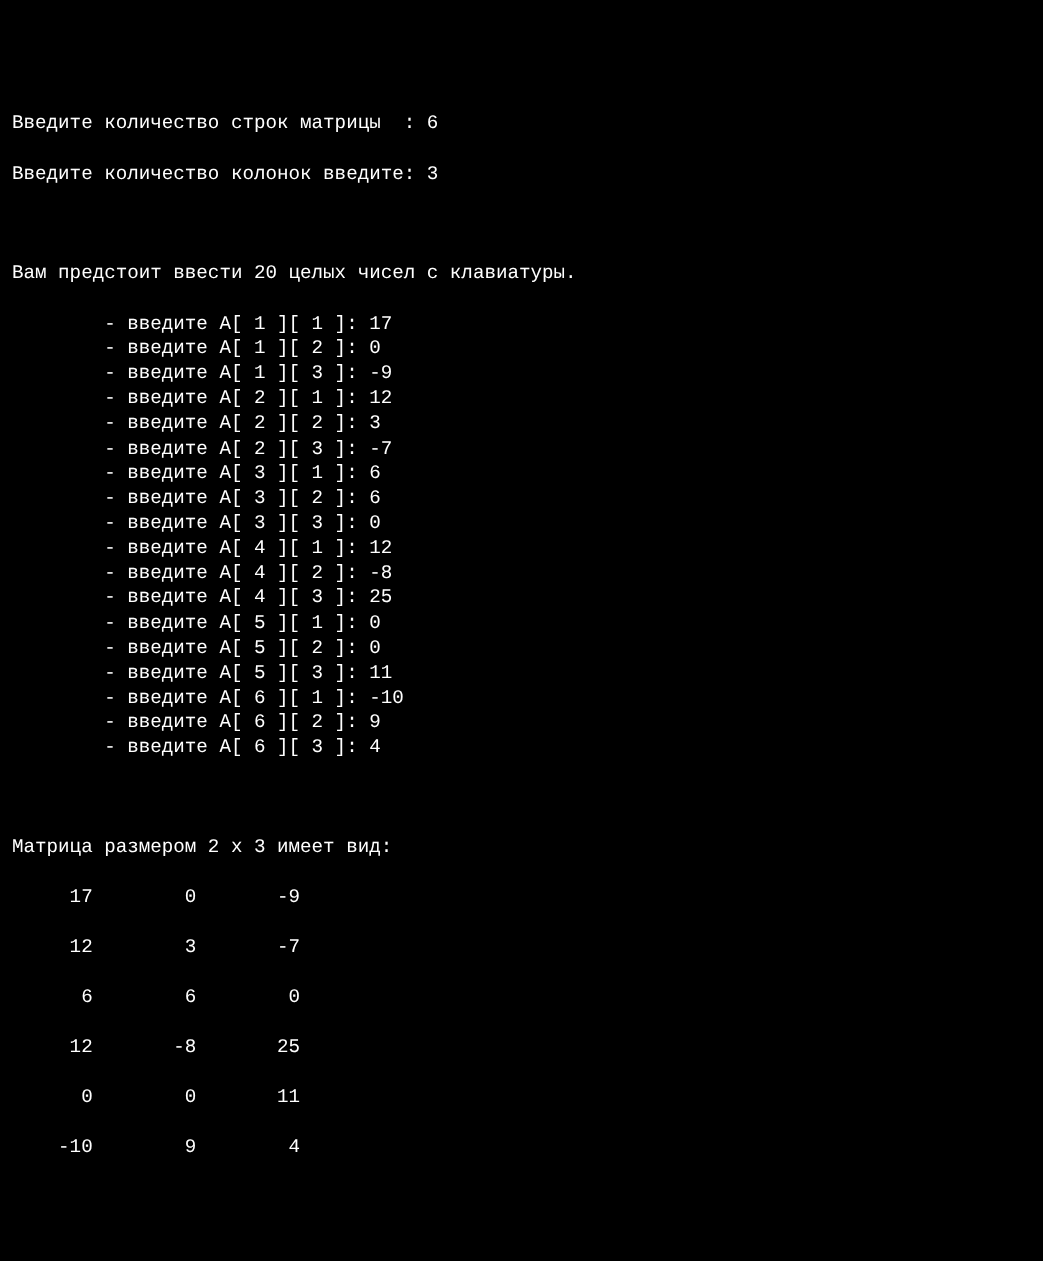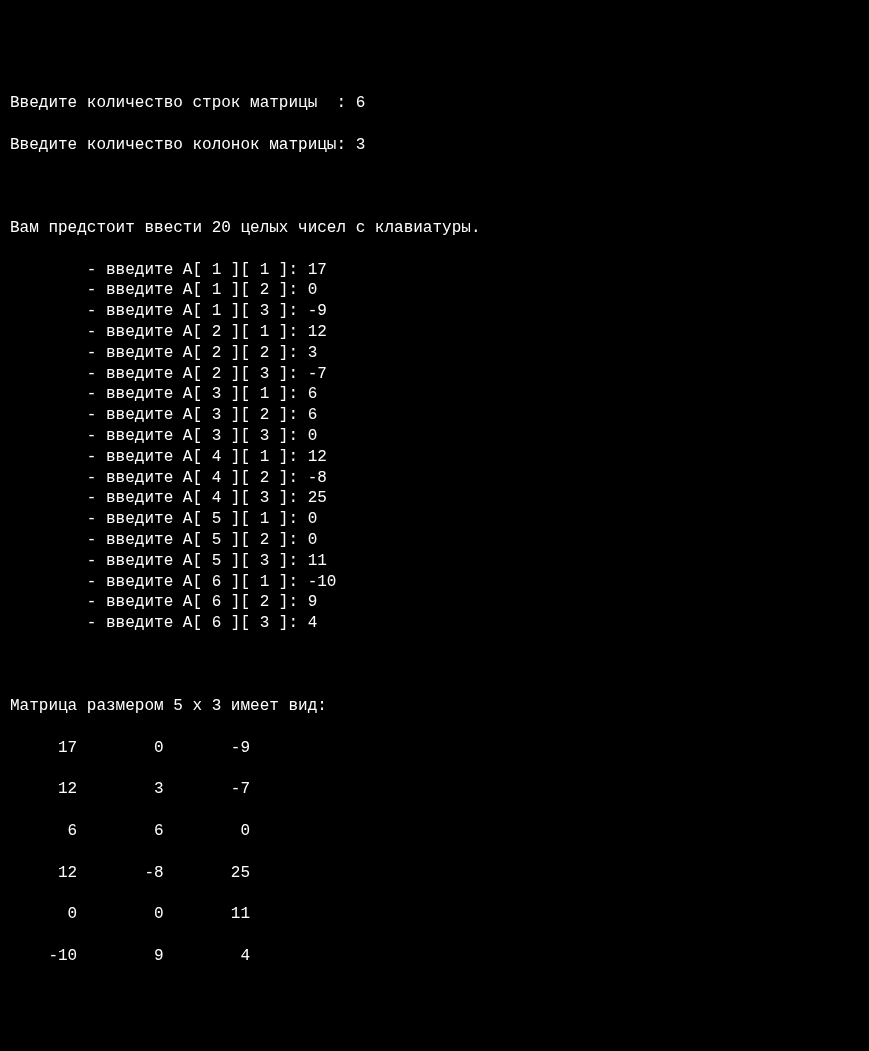--- a/index.html
+++ b/index.html
@@ -21,26 +21,26 @@
     .line {
       display: block;
     }
   </style>
 </head>
 <body>
 
 
 
 <span class="line"><span>Введите количество строк матрицы  : </span><span>6</span></span>
-<span class="line"><span>Введите количество колонок матрицы: </span><span>3</span></span>
+<span class="line"><span>Введите количество колонок введите: </span><span>3</span></span>
 <span class="line"> </span>
 <span class="line">Вам предстоит ввести 20 целых чисел с клавиатуры.</span>
 <div id="inputs-container"><span class="line"><span>        - введите A[ 1 ][ 1 ]: </span><span>17</span></span><span class="line"><span>        - введите A[ 1 ][ 2 ]: </span><span>0</span></span><span class="line"><span>        - введите A[ 1 ][ 3 ]: </span><span>-9</span></span><span class="line"><span>        - введите A[ 2 ][ 1 ]: </span><span>12</span></span><span class="line"><span>        - введите A[ 2 ][ 2 ]: </span><span>3</span></span><span class="line"><span>        - введите A[ 2 ][ 3 ]: </span><span>-7</span></span><span class="line"><span>        - введите A[ 3 ][ 1 ]: </span><span>6</span></span><span class="line"><span>        - введите A[ 3 ][ 2 ]: </span><span>6</span></span><span class="line"><span>        - введите A[ 3 ][ 3 ]: </span><span>0</span></span><span class="line"><span>        - введите A[ 4 ][ 1 ]: </span><span>12</span></span><span class="line"><span>        - введите A[ 4 ][ 2 ]: </span><span>-8</span></span><span class="line"><span>        - введите A[ 4 ][ 3 ]: </span><span>25</span></span><span class="line"><span>        - введите A[ 5 ][ 1 ]: </span><span>0</span></span><span class="line"><span>        - введите A[ 5 ][ 2 ]: </span><span>0</span></span><span class="line"><span>        - введите A[ 5 ][ 3 ]: </span><span>11</span></span><span class="line"><span>        - введите A[ 6 ][ 1 ]: </span><span>-10</span></span><span class="line"><span>        - введите A[ 6 ][ 2 ]: </span><span>9</span></span><span class="line"><span>        - введите A[ 6 ][ 3 ]: </span><span>4</span></span></div>
 <span class="line"> </span>
-<span class="line">Матрица размером 5 x 3 имеет вид:</span>
+<span class="line">Матрица размером 2 x 3 имеет вид:</span>
 <div id="matrix-container"><span class="line">     17        0       -9</span><span class="line"> </span><span class="line">     12        3       -7</span><span class="line"> </span><span class="line">      6        6        0</span><span class="line"> </span><span class="line">     12       -8       25</span><span class="line"> </span><span class="line">      0        0       11</span><span class="line"> </span><span class="line">    -10        9        4</span></div>
 <span class="line"> </span>
 <span class="line"> </span>
 
 
 
 
 
 
 

